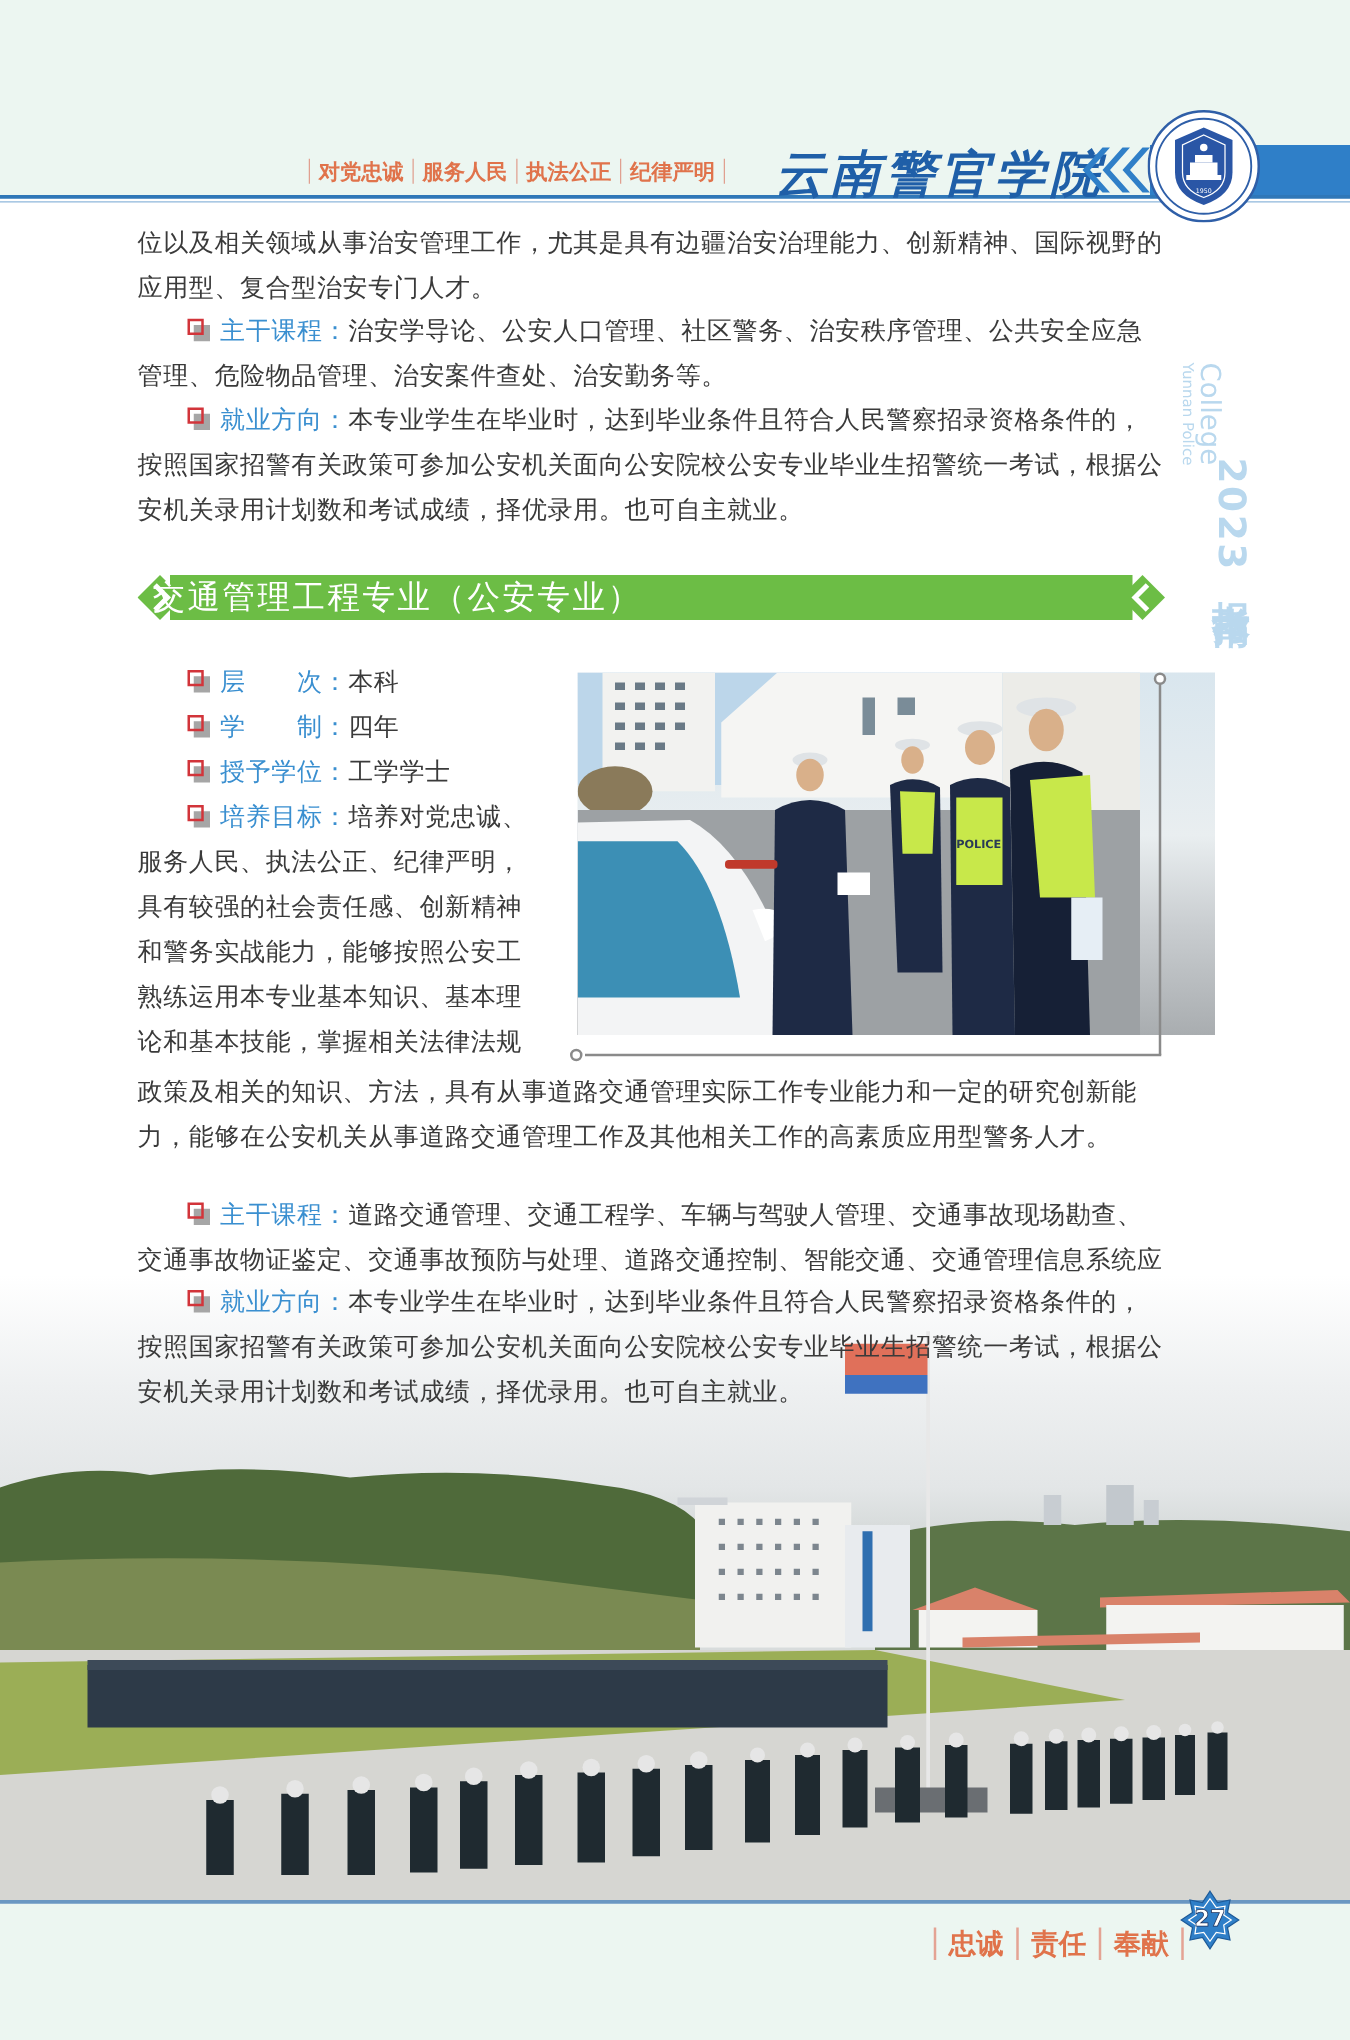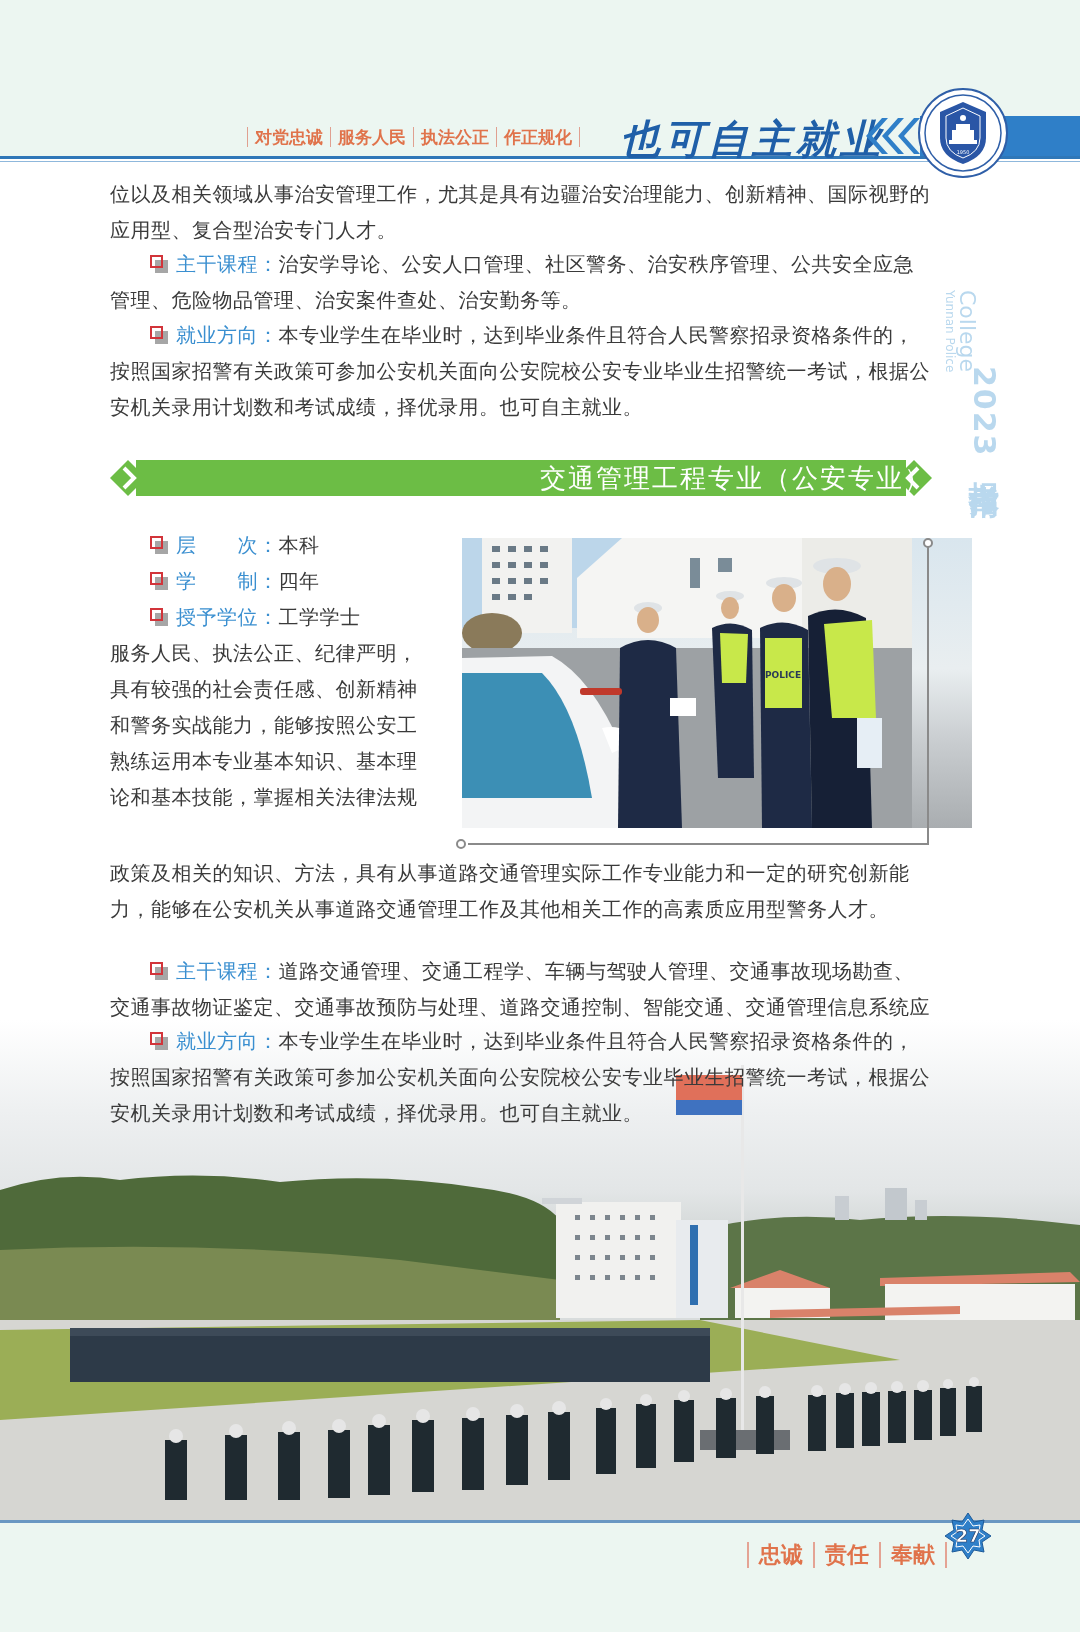--- a/index.html
+++ b/index.html
@@ -75,22 +75,22 @@
 
   
   .banner {
     position: absolute; left: 110px; top: 459px; width: 822px; height: 38px;
   }
   .banner-bar {
     position: absolute; left: 26px; top: 1px; width: 770px; height: 36px;
     background: #6cbd45;
   }
   .banner-title {
-    position: absolute; left: 0; top: 0; width: 822px; height: 38px;
-    text-align: right; line-height: 38px;
+    position: absolute; left: 12px; top: 0; width: 822px; height: 38px;
+    text-align: left; line-height: 38px;
     font-family: "DejaVu Sans", sans-serif;
     font-size: 26px; color: #ffffff; letter-spacing: 2px;
   }
   .diamond {
     position: absolute; top: 1px; width: 36px; height: 36px;
   }
 
   
   .photo1-frame {
     position: absolute; left: 462px; top: 538px; width: 470px; height: 312px;
@@ -165,25 +165,25 @@
 <div class="header-rule-thin"></div>
 
 <div class="motto-row">
   <span class="sep"></span>
   <span>对党忠诚</span>
   <span class="sep"></span>
   <span>服务人民</span>
   <span class="sep"></span>
   <span>执法公正</span>
   <span class="sep"></span>
-  <span>作正规化</span>
-  <span class="sep"></span>
-</div>
-
-<div class="college-name">也可自主就业</div>
+  <span>纪律严明</span>
+  <span class="sep"></span>
+</div>
+
+<div class="college-name">云南警官学院</div>
 
 <svg class="chevrons" viewBox="0 0 80 40">
   <path d="M22 2 L6 20 L22 38 L28 38 L12 20 L28 2 Z" fill="#2f7fc8"></path>
   <path d="M38 2 L22 20 L38 38 L44 38 L28 20 L44 2 Z" fill="#2f7fc8"></path>
   <path d="M54 2 L38 20 L54 38 L60 38 L44 20 L60 2 Z" fill="#2f7fc8"></path>
   <rect x="60" y="0" width="20" height="40" fill="#2f7fc8"></rect>
 </svg>
 
 <svg class="seal" viewBox="0 0 90 90">
   <circle cx="45" cy="45" r="44" fill="#ffffff" stroke="#2f5fa8" stroke-width="2"></circle>
@@ -236,20 +236,23 @@
   <span class="bullet"><span class="shadow"></span><span class="box"></span></span><span class="label">层　　次：</span><span>本科</span>
 </p>
 <p class="para indent" style="top:563px; width:340px;">
   <span class="bullet"><span class="shadow"></span><span class="box"></span></span><span class="label">学　　制：</span><span>四年</span>
 </p>
 <p class="para indent" style="top:599px; width:340px;">
   <span class="bullet"><span class="shadow"></span><span class="box"></span></span><span class="label">授予学位：</span><span>工学学士</span>
 </p>
 
 <div class="para" style="top:635px; width:340px;">
+  <div style="text-indent:40px;">
+    <span class="bullet"><span class="shadow"></span><span class="box"></span></span><span class="label">培养目标：</span><span>培养对党忠诚、</span>
+  </div>
   <div>服务人民、执法公正、纪律严明，</div>
   <div>具有较强的社会责任感、创新精神</div>
   <div>和警务实战能力，能够按照公安工</div>
   <div>熟练运用本专业基本知识、基本理</div>
   <div>论和基本技能，掌握相关法律法规</div>
 </div>
 
 <p class="para" style="top:855px;">政策及相关的知识、方法，具有从事道路交通管理实际工作专业能力和一定的研究创新能力，能够在公安机关从事道路交通管理工作及其他相关工作的高素质应用型警务人才。</p>
 
 <p class="para indent" style="top:953px;">

